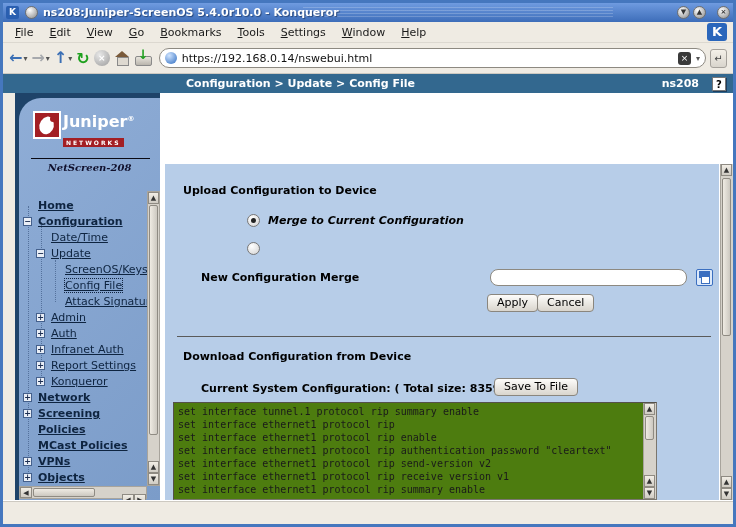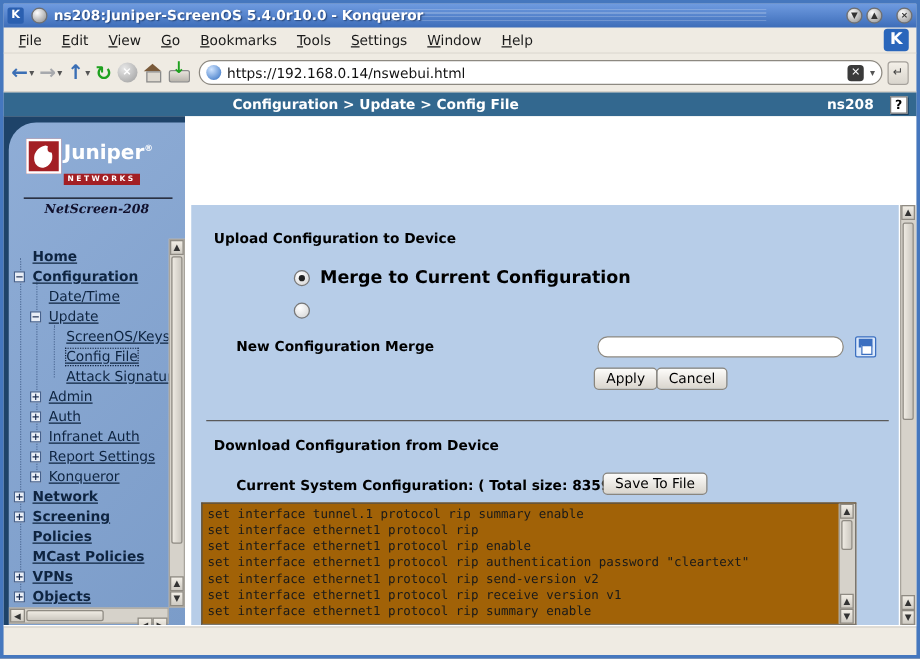--- a/index.html
+++ b/index.html
@@ -68,21 +68,21 @@
   
   .breadcrumb { height:19px; flex:0 0 19px; background:#33688f; display:flex; align-items:center;
                 color:#fff; font-size:11px; font-weight:bold;padding-left:16px; }
   .crumb-path { margin-left:167px; }
   .crumb-dev { margin-left:auto; }
   .help-btn { width:14px; height:14px; background:#fff; border:1px solid #777; color:#000;
               font-size:10px; font-weight:bold; text-align:center; line-height:13px;
               margin:0 7px 0 13px; box-shadow:1px 1px 0 #1d3e5e; }
 
   
-  .content { flex:0 0 407px; height:407px; display:flex; }
+  .content { flex:0 0 407px; height:407px; display:flex;padding-left:12px; }
 
   
   .side-wrap { width:145px; flex:0 0 145px; background:#1e4369; position:relative; }
   .side-panel { position:absolute; left:4px; top:5px; right:0; bottom:0;
                 background:linear-gradient(135deg,#8fadd6,#7b9cc9);
                 border-top-left-radius:22px; overflow:hidden; }
   .logo-block { margin:13px 0 0 14px; display:flex; align-items:flex-start; }
   .flame-box { width:28px; height:28px; background:#a31f24; border:2px solid #fff; position:relative; }
   .flame-box::before { content:""; position:absolute; left:4px; top:4px; width:15px; height:17px;
                 background:#fff; border-radius:70% 30% 60% 40%/60% 45% 55% 40%; transform:rotate(-12deg); }
@@ -130,35 +130,35 @@
 
   
   .main-wrap { flex:1; background:#fff; position:relative; }
   .panel { position:absolute; left:5px; top:71px; right:14px; bottom:0; background:#b7cde8; }
   .h-bold { position:absolute; font-size:11px; font-weight:bold; color:#000; }
   .radio-row { position:absolute; left:82px; display:flex; align-items:center; }
   .radio { width:13px; height:13px; border-radius:50%; border:1px solid #777;
            background:radial-gradient(circle at 35% 30%, #fff, #d2d2d2); position:relative; }
   .radio.on::after { content:""; position:absolute; left:3px; top:3px; width:5px; height:5px;
            border-radius:50%; background:#222; }
-  .radio-label { font-size:14px; font-weight:bold; color:#000; margin-left:8px; }
+  .radio-label { font-size:11px; font-weight:bold; color:#000; margin-left:8px;font-style:italic; }
   .file-input { position:absolute; left:325px; top:105px; width:197px; height:17px;
                 border:1px solid #8d8981; border-radius:8px; background:#fff; font-size:11px;
                 padding:0 6px; outline:none; font-family:"DejaVu Sans", sans-serif; }
   .disk-ico { position:absolute; left:531px; top:105px; width:17px; height:17px;
               background:#dce9fa; border:1px solid #3b6fc0; border-radius:2px; }
   .disk-ico::before { content:""; position:absolute; left:2px; top:1px; right:2px; height:7px;
               background:#3b6fc0; }
   .disk-ico::after { content:""; position:absolute; left:4px; bottom:1px; width:7px; height:6px;
               background:#fff; border:1px solid #3b6fc0; }
   .kbtn { position:absolute; height:18px; background:linear-gradient(#fdfcfa,#d9d5cd);
           border:1px solid #8a867e; border-radius:4px; font-size:11px; color:#000;
           padding:0 9px; line-height:16px; font-family:"DejaVu Sans", sans-serif; }
   .divider { position:absolute; left:12px; right:8px; top:172px; height:1px; background:#5a5a5a; }
-  .cfg-box { position:absolute; left:8px; top:238px; width:524px; bottom:0; background:#a16207;
+  .cfg-box { position:absolute; left:8px; top:238px; width:484px; bottom:0; background:#4d7c0f;
              border:1px solid #7a766e; border-top-color:#55514a; border-left-color:#55514a; }
   .cfg-lines { position:absolute; left:4px; top:2px; right:16px; bottom:0; overflow:hidden;
                font-family:"DejaVu Sans Mono", monospace; font-size:10px; line-height:13px; color:#1a1a1a;
                white-space:nowrap; }
   .cfg-vsb { right:0; top:0; bottom:0; border:none; border-left:1px solid #a8a49c; }
   .cfg-vsb .vsb-thumb { top:13px; height:24px; }
   .cfg-vsb .bot-pair { position:absolute; bottom:0; left:0; }
   .main-vsb { right:0; top:71px; bottom:0; border:none; border-left:1px solid #a8a49c; }
   .main-vsb .vsb-thumb { top:14px; height:158px; }
   .main-vsb .bot-pair { position:absolute; bottom:0; left:0; }

